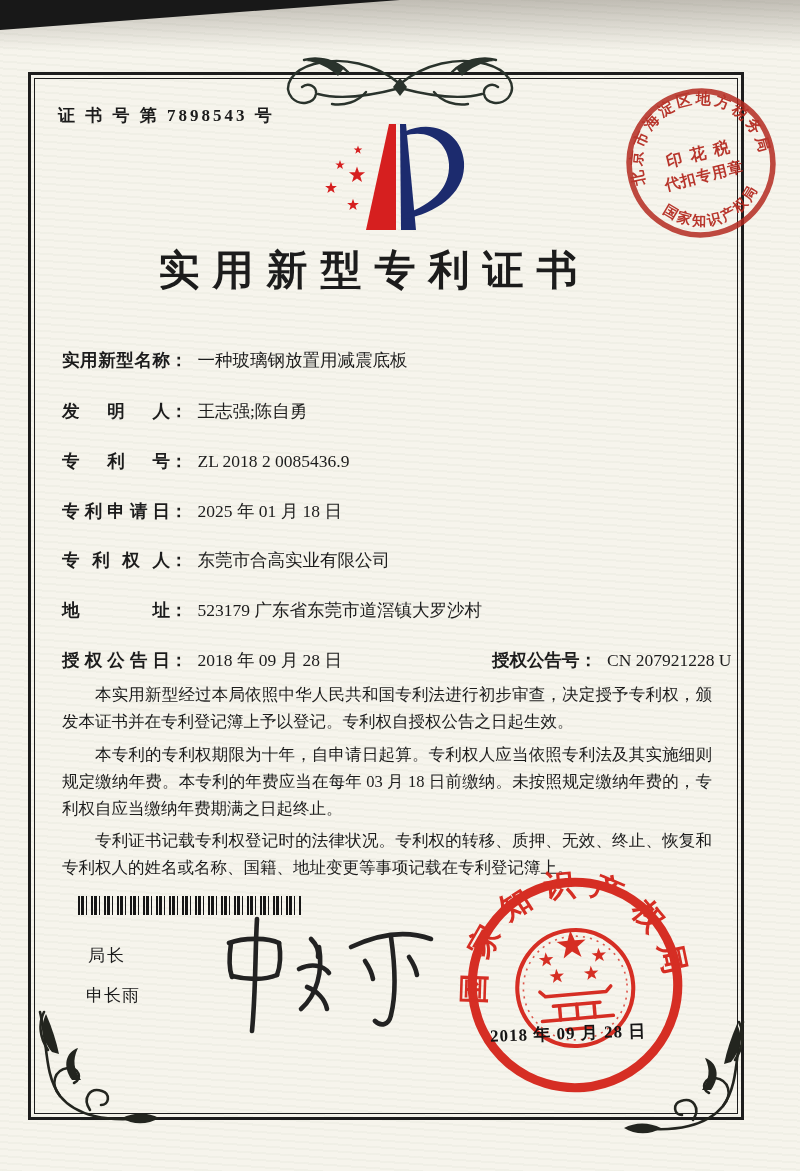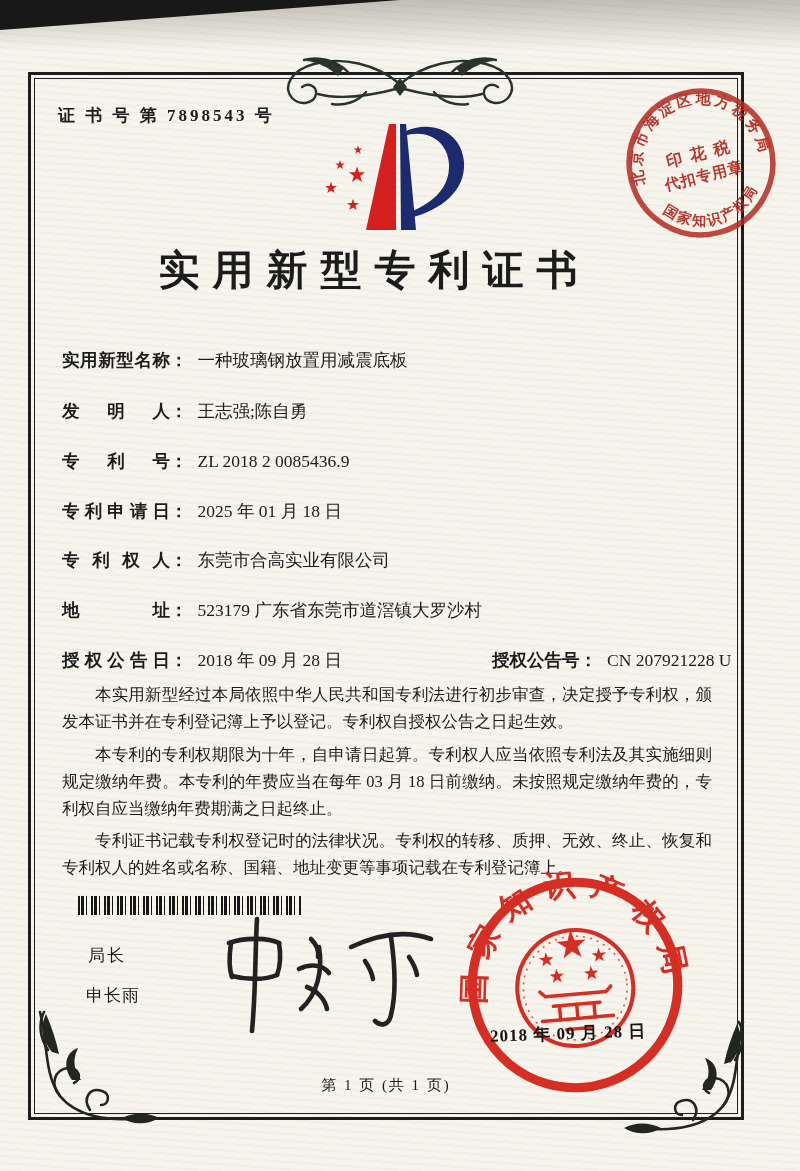--- a/index.html
+++ b/index.html
@@ -255,15 +255,14 @@
           <path d="M80,148 H150"></path>
           <path d="M98,134 V148 M115,134 V148 M132,134 V148"></path>
           <path d="M103,158 H127"></path>
         </g>
       </g>
     </g>
   </svg>
 
   <div class="seal-date">2018 年 09 月 28 日</div>
 
-  <div class="footer">第 1 页 (共 1 页)</div>
 
 </div>
 
 </body></html>

